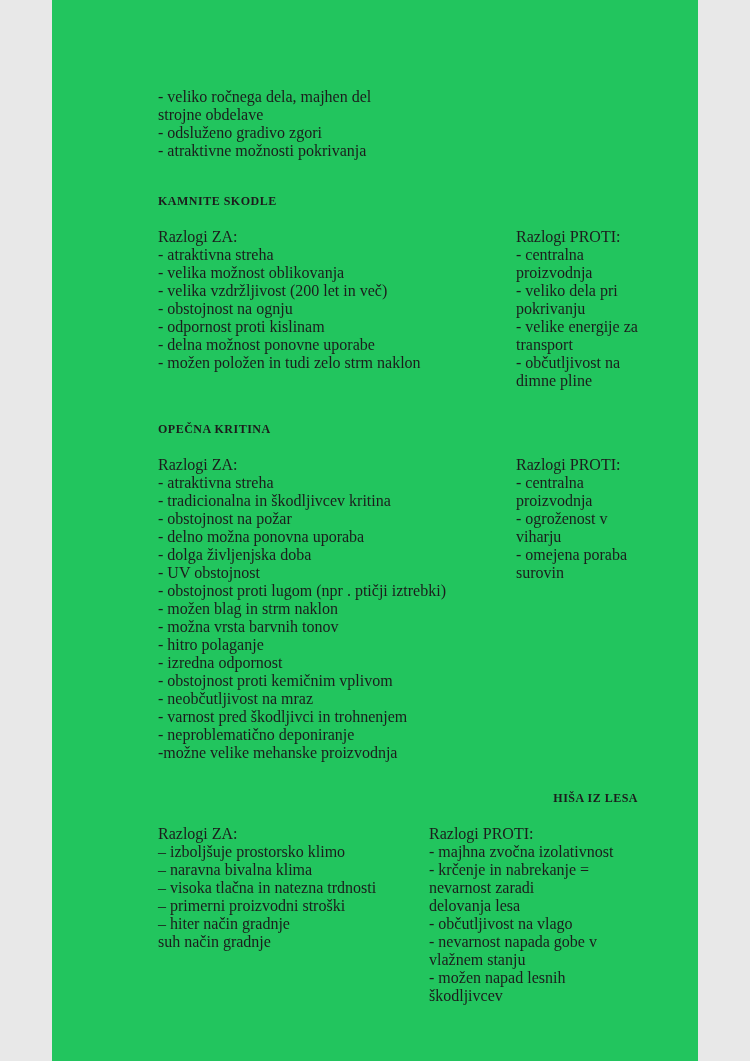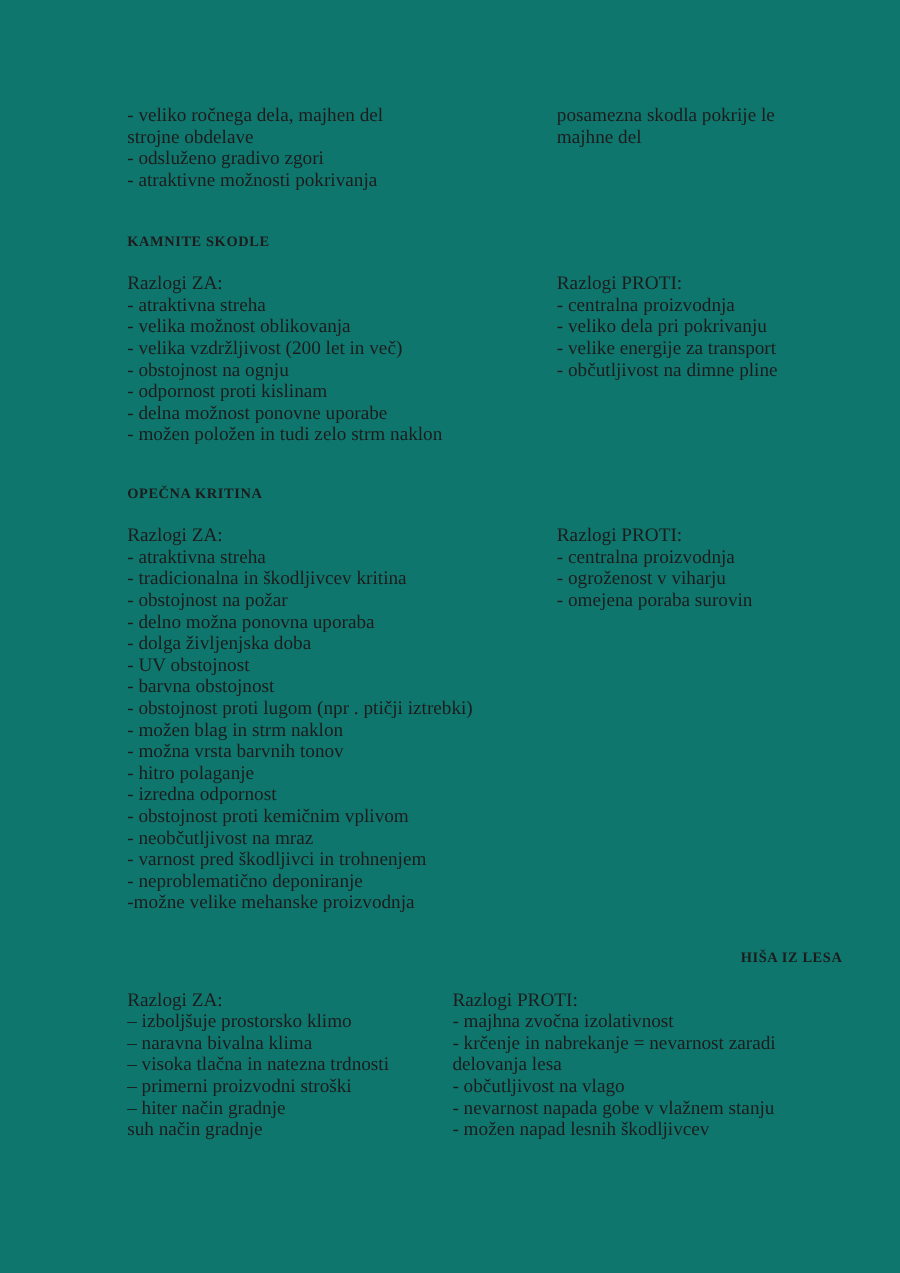--- a/index.html
+++ b/index.html
@@ -1,26 +1,26 @@
 <!DOCTYPE html>
 <html><head>
 <meta charset="utf-8">
 <style>
   html, body { margin: 0; padding: 0; background: #e8e8e8; }
   .page {
     position: relative;
-    width: 750px;
+    width: 646px;
     height: 1061px;
     margin: 0 auto;
-    background: #0f766e;
+    background: #22c55e;
     color: #1c1c1c;
     font-family: "Liberation Serif", "DejaVu Serif", serif;
     font-size: 16px;
     line-height: 18px;
-    padding: 88px 48px 0 106px;
+    padding: 88px 60px 0 106px;
     box-sizing: border-box;
     overflow: hidden;
   }
   .row { display: flex; align-items: flex-start; }
   .cols-wide  > .col.left  { width: 358px; flex: 0 0 358px; }
   .cols-narrow > .col.left { width: 271px; flex: 0 0 271px; }
   .col.right { flex: 1 1 auto; min-width: 0; }
   .line { white-space: pre-line; }
   h2.heading {
     font-size: 12px;
@@ -36,24 +36,20 @@
 <body>
 
 <div class="page">
 
   <div class="row cols-wide">
     <div class="col left">
         <div class="line">- veliko ročnega dela, majhen del</div>
         <div class="line">strojne obdelave</div>
         <div class="line">- odsluženo gradivo zgori</div>
         <div class="line">- atraktivne možnosti pokrivanja</div>
-      </div>
-    <div class="col right">
-        <div class="line">posamezna skodla pokrije le</div>
-        <div class="line">majhne del</div>
       </div>
   </div>
 
   <section class="s1">
     <h2 class="heading">KAMNITE SKODLE</h2>
     <div class="row cols-wide">
       <div class="col left">
         <div class="line header">Razlogi ZA:</div>
         <div>
             <div class="line">- atraktivna streha</div>
@@ -82,21 +78,20 @@
     <div class="row cols-wide">
       <div class="col left">
         <div class="line header">Razlogi ZA:</div>
         <div>
             <div class="line">- atraktivna streha</div>
             <div class="line">- tradicionalna in škodljivcev kritina</div>
             <div class="line">- obstojnost na požar</div>
             <div class="line">- delno možna ponovna uporaba</div>
             <div class="line">- dolga življenjska doba</div>
             <div class="line">- UV obstojnost</div>
-            <div class="line">- barvna obstojnost</div>
             <div class="line">- obstojnost proti lugom  (npr . ptičji iztrebki)</div>
             <div class="line">- možen blag in strm naklon</div>
             <div class="line">- možna vrsta barvnih tonov</div>
             <div class="line">- hitro polaganje</div>
             <div class="line">- izredna odpornost</div>
             <div class="line">- obstojnost proti kemičnim vplivom</div>
             <div class="line">- neobčutljivost na mraz</div>
             <div class="line">- varnost pred škodljivci in trohnenjem</div>
             <div class="line">- neproblematično deponiranje</div>
             <div class="line">-možne velike mehanske proizvodnja</div>

